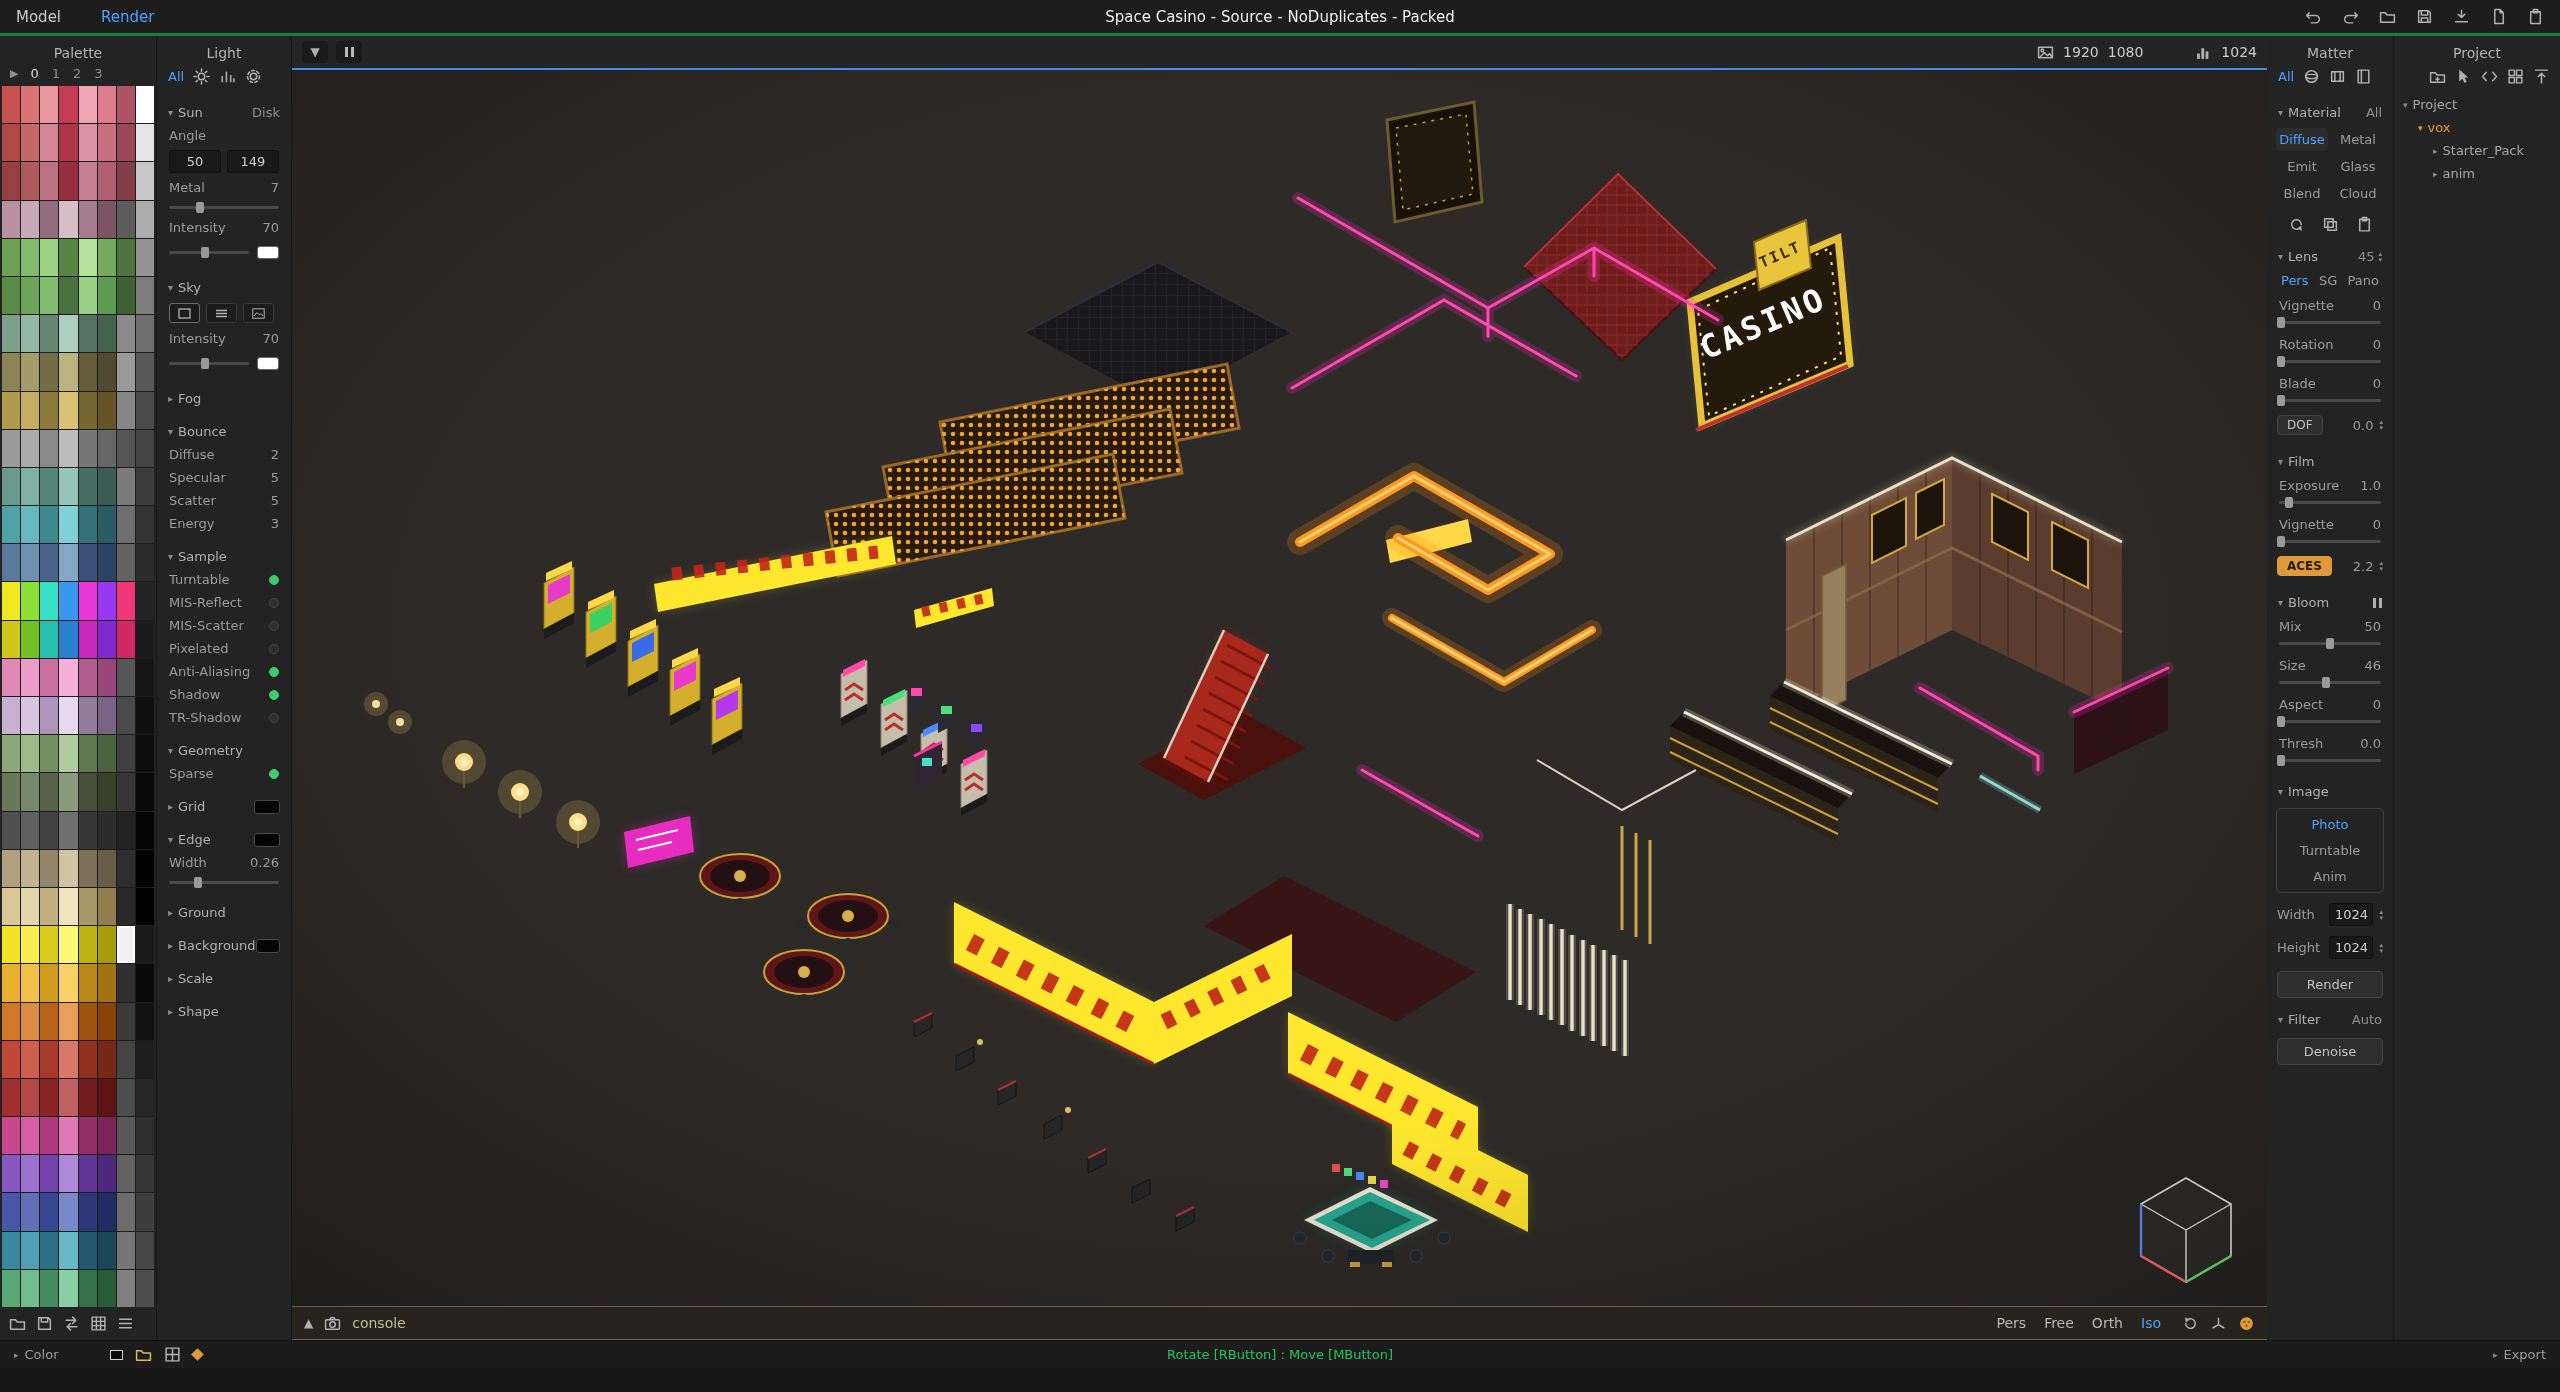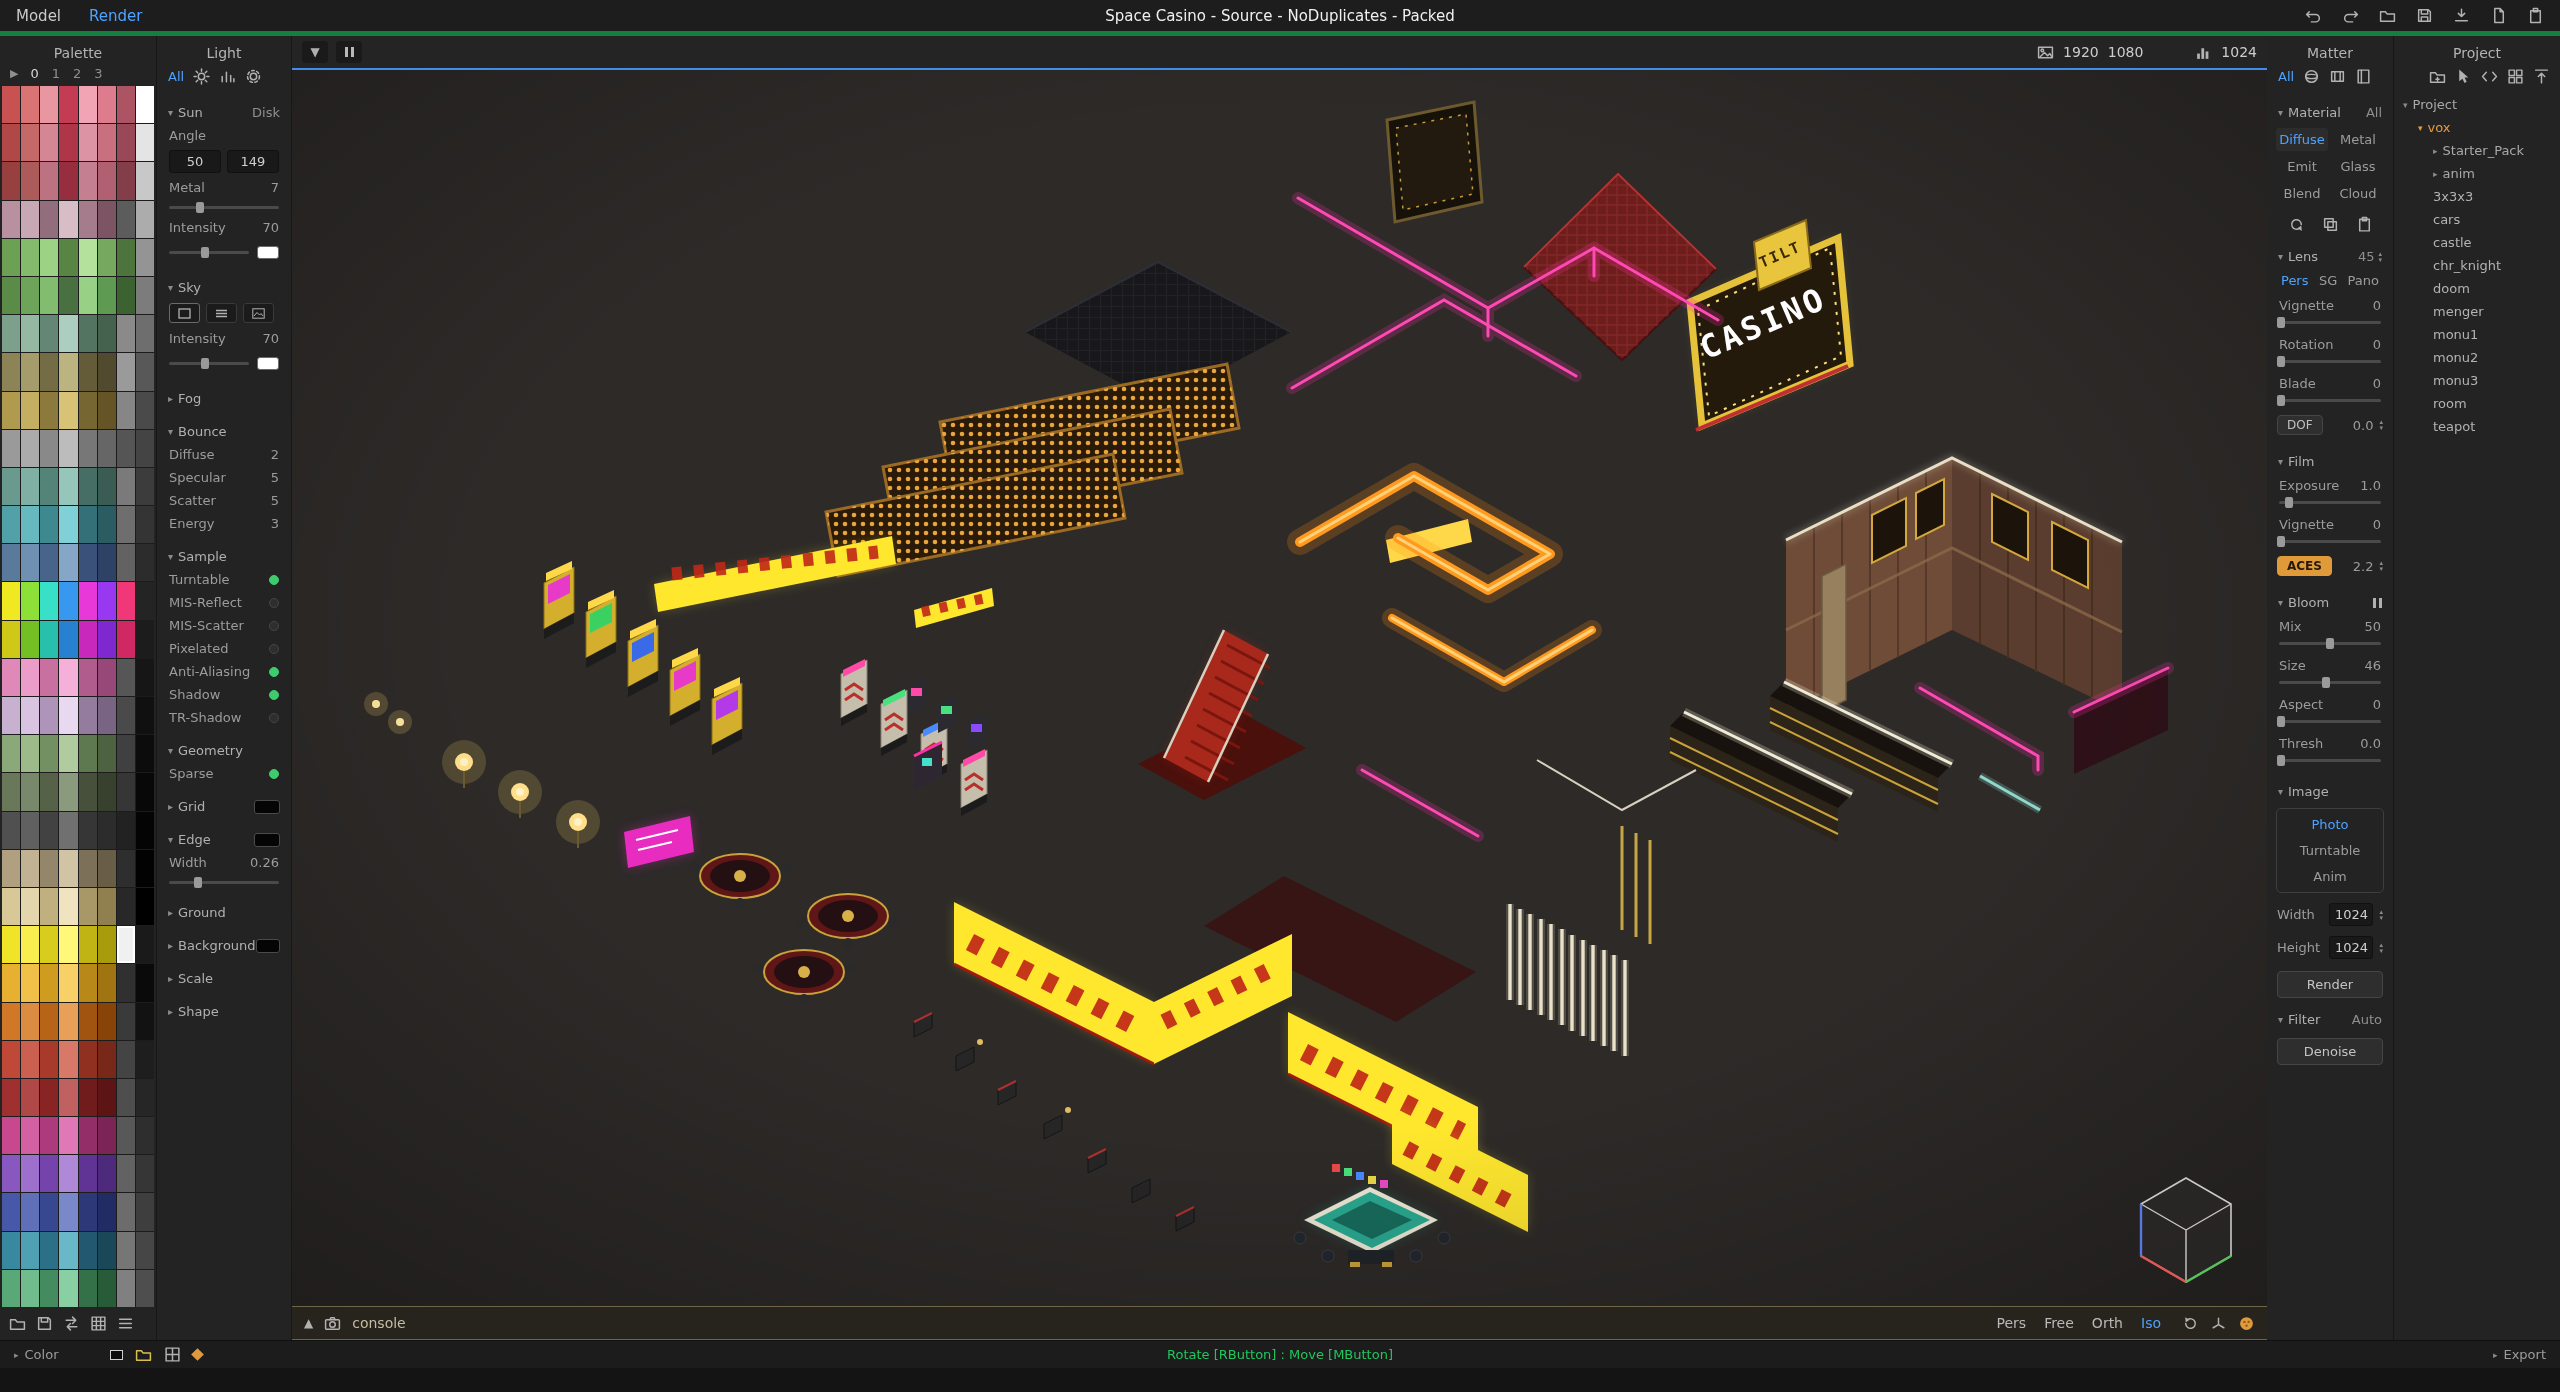--- a/index.html
+++ b/index.html
@@ -7,21 +7,21 @@
 body{background:#141414;font-family:"DejaVu Sans","Liberation Sans",sans-serif;font-size:13px;color:#aaa;}
 .app{width:2560px;height:1392px;display:flex;flex-direction:column;}
 
 .titlebar{height:24px;background:#0d0d0d;display:flex;align-items:center;gap:8px;padding-left:8px;font-size:12px;color:#c9c9c9;}
 .logo{width:13px;height:13px;display:grid;grid-template-columns:1fr 1fr;grid-template-rows:1fr 1fr;}
 .logo i{display:block;}
 .logo i:nth-child(1){background:#e05555}.logo i:nth-child(2){background:#58b458}.logo i:nth-child(3){background:#5878e0}.logo i:nth-child(4){background:#e0b84a}
 .win-btns{margin-left:auto;display:flex;height:100%;}
 .win-btn{width:44px;height:100%;display:flex;align-items:center;justify-content:center;color:#bdbdbd;font-size:11px;}
 
-.menubar{height:36px;background:#1d1d1d;display:flex;align-items:center;gap:28px;padding:0 16px;font-size:15px;position:relative;border-bottom:5px solid #15803d;}
+.menubar{height:36px;background:#1d1d1d;display:flex;align-items:center;gap:40px;padding:0 16px;font-size:15px;position:relative;border-bottom:3px solid #15803d;}
 .menu-item{color:#c9c9c9;}
 .menu-item.active{color:#4da3ff;}
 .doc-title{position:absolute;left:50%;transform:translateX(-50%);color:#f0f0f0;font-size:15px;}
 .menu-icons{margin-left:auto;display:flex;gap:20px;align-items:center;}
 .i{width:17px;height:17px;display:inline-block;vertical-align:middle;}
 .i svg{width:100%;height:100%;stroke:#b2b2b2;fill:none;stroke-width:1.4;stroke-linecap:round;stroke-linejoin:round;}
 .i.fill svg{fill:#b2b2b2;stroke:none;}
 
 .main{display:flex;height:1304px;}
 .panel{background:#232323;border-right:1px solid #171717;display:flex;flex-direction:column;flex-shrink:0;}
@@ -1304,34 +1304,20 @@
               <div class="tree-row">
                 <span class="arrow">▸</span>
                 <span>Starter_Pack</span>
               </div>
 
               <div class="tree-row">
                 <span class="arrow">▸</span>
                 <span>anim</span>
               </div>
             </div>
-          <div class="file-list">
-
-          <div class="file-row">3x3x3</div>
-              <div class="file-row">cars</div>
-              <div class="file-row">castle</div>
-              <div class="file-row">chr_knight</div>
-              <div class="file-row">doom</div>
-              <div class="file-row">menger</div>
-              <div class="file-row">monu1</div>
-              <div class="file-row">monu2</div>
-              <div class="file-row">monu3</div>
-              <div class="file-row">room</div>
-              <div class="file-row">teapot</div>
-            </div>
         </div>
       </div>
     </div>
   </div>
 
   <div class="statusbar">
     <div class="sb-left">
       <span class="arrow" style="font-size:9px;color:#8a8a8a">▸</span>
       <span>Color</span>
     </div>

